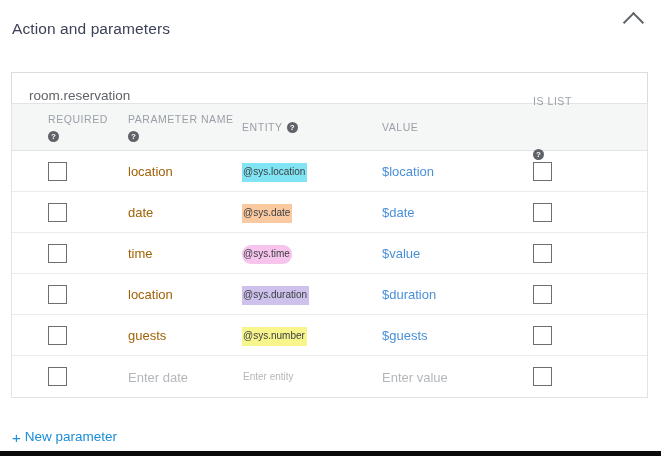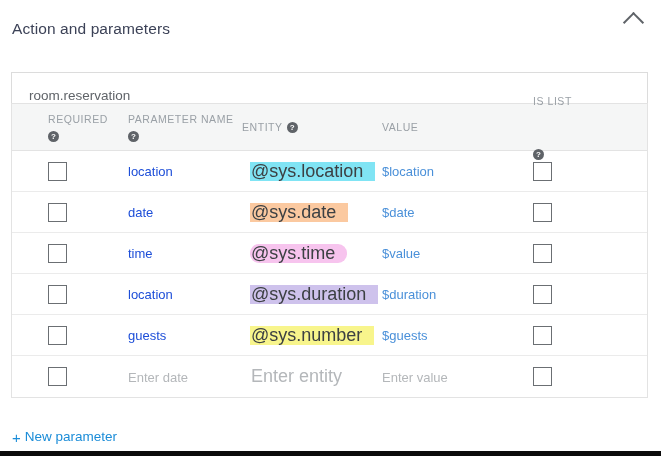--- a/index.html
+++ b/index.html
@@ -180,31 +180,30 @@
   .checkbox {
     width: 19px;
     height: 19px;
     border: 1.5px solid #6b6f73;
     background: #fff;
     box-sizing: border-box;
   }
 
   .cell-name {
     font-size: 13px;
-    color: #1d4ed8;
+    color: #a16207;
   }
   .cell-name.ph { color: #b4b7ba; }
 
   .entity-chip {
-    font-size: 18px;
+    font-size: 10px;
     color: #3c4043;
-    padding: 1px 12px 2px 1px;
+    padding: 1px 2px 2px 1px;
     display: inline-block;
     line-height: 16px;
-    margin-left: 8px;
   }
   .entity-chip.ph {
     color: #b4b7ba;
     background: transparent !important;
   }
 
   .cell-value {
     font-size: 13px;
     color: #4a90d9;
   }

